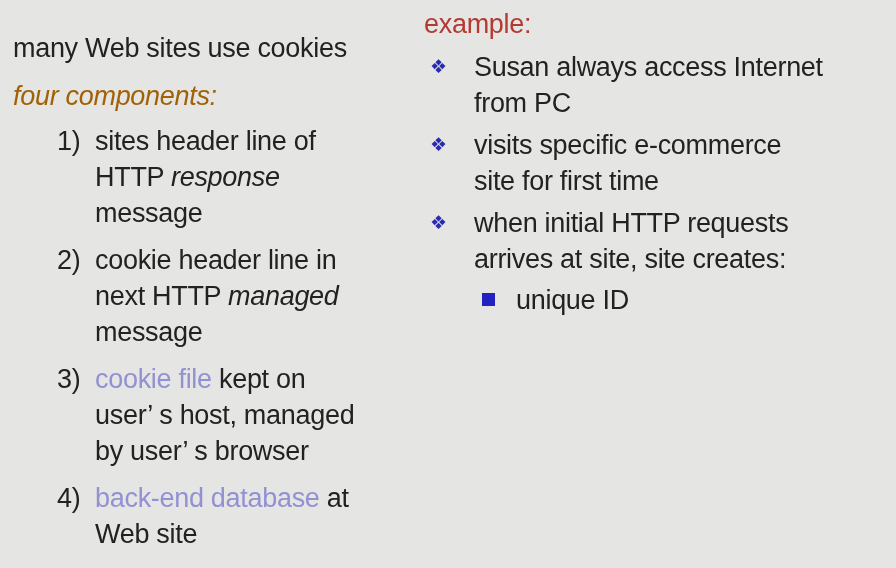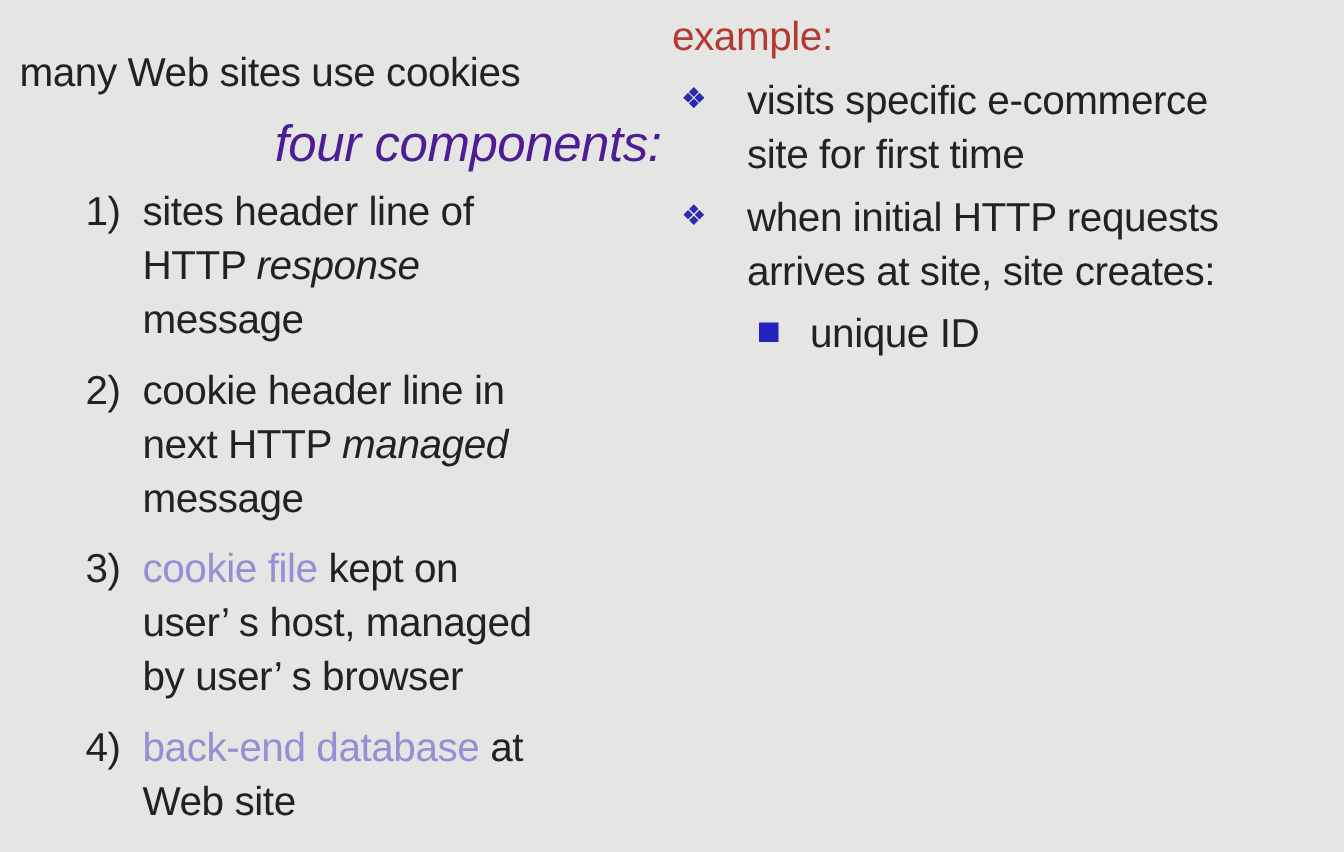--- a/index.html
+++ b/index.html
@@ -17,26 +17,25 @@
     position: absolute;
     left: 13px;
     top: 30px;
     width: 428px;
   }
   .title {
     font-size: 27px;
     line-height: 36px;
   }
   .subtitle {
-    font-size: 34px;
+    font-size: 27px;
     line-height: 36px;
     font-style: italic;
-    color: #4c1d95;
+    color: #a16207;
     margin-top: 12px;
-    text-align: right;
   }
   ol.components {
     list-style: none;
     margin: 9px 0 0 0;
     padding: 0;
   }
   ol.components > li {
     position: relative;
     padding-left: 82px;
     font-size: 27px;
@@ -46,21 +45,21 @@
   .num {
     position: absolute;
     left: 44px;
     top: 0;
   }
   .body { white-space: pre-line; }
   .body em { }
   .term { color: #9191d3; text-align: center; }
   .col-right {
     position: absolute;
-    left: 448px;
+    left: 424px;
     top: 6px;
     width: 446px;
   }
   .example-heading {
     font-size: 27px;
     line-height: 36px;
     color: #b43a31;
     margin-bottom: 7px;
   }
   ul.bullets {
@@ -140,20 +139,22 @@
       </li>
     </ol>
   </div>
 
   <div class="col-right">
     <div class="example-heading">example:</div>
 
     <ul class="bullets">
       <li>
         <span class="diamond">❖</span>
+        <span class="btext">Susan always access Internet
+from PC</span>
       </li>
       <li>
         <span class="diamond">❖</span>
         <span class="btext">visits specific e-commerce
 site for first time</span>
       </li>
       <li>
         <span class="diamond">❖</span>
         <span class="btext">when initial HTTP requests
 arrives at site, site creates:</span>

